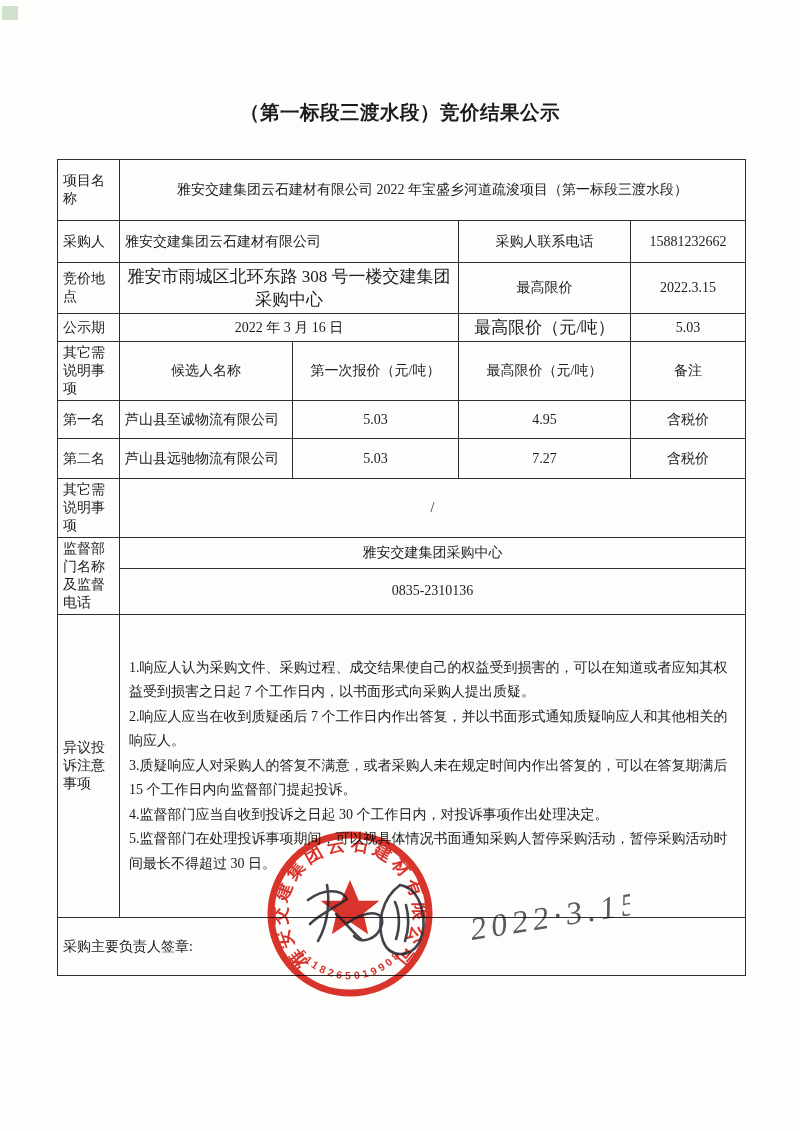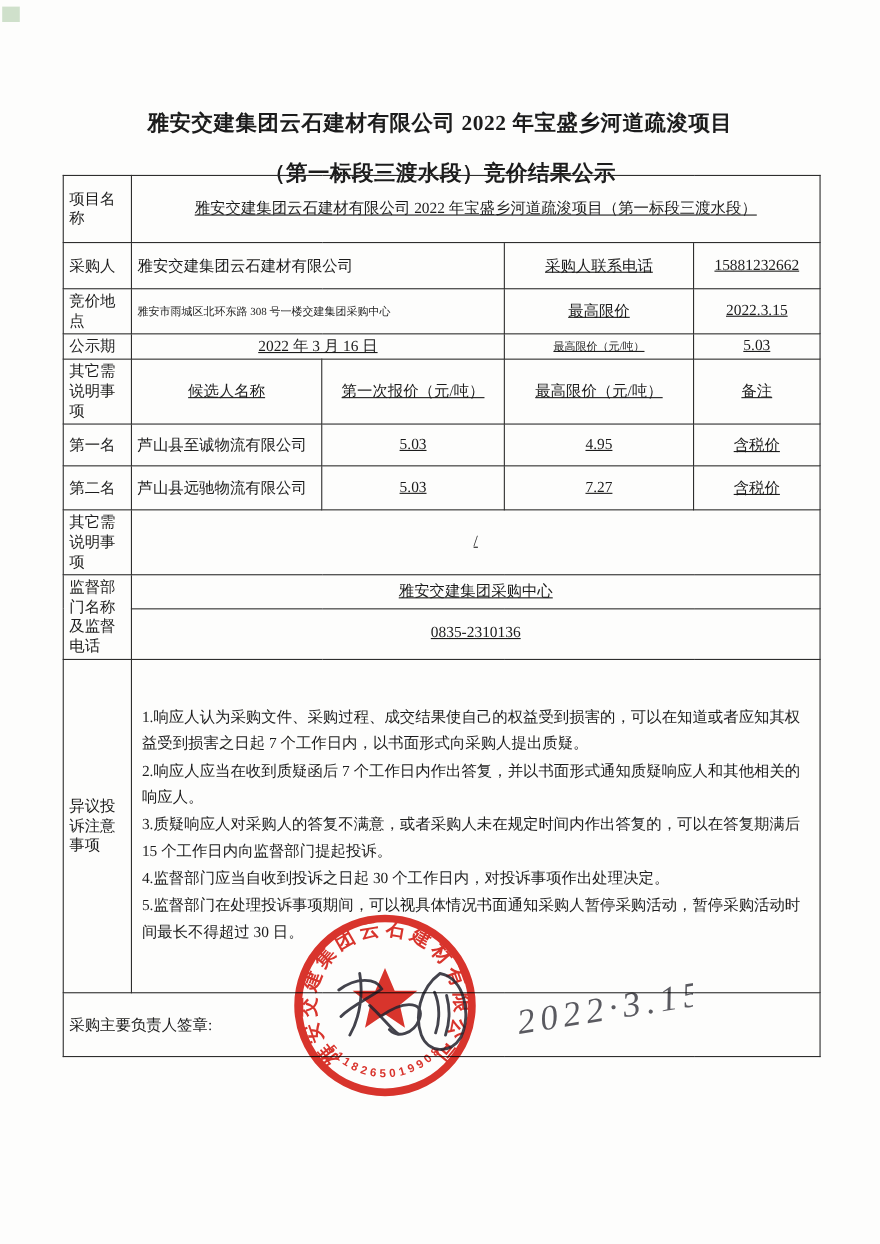--- a/index.html
+++ b/index.html
@@ -20,40 +20,39 @@
   table.main {
     position:absolute; left:57px; top:159px; width:688px;
     border-collapse:collapse; table-layout:fixed;
     font-size:14px;
   }
   table.main td {
     border:1px solid #2e2e2e; padding:2px 5px; vertical-align:middle;
     overflow:hidden;
   }
   td.lab { text-align:left; padding-left:4px; }
-  td.ctr { text-align:center;text-decoration:underline; }
+  td.ctr { text-align:center; }
   td.lft { text-align:left; }
-  td.small { font-size:10px; padding-left:2px; padding-right:2px; }
+  td.small { font-size:17px; padding-left:2px; padding-right:2px;text-align:center; }
   .objection-cell { vertical-align:middle; }
   .objection-cell p {
     font-size:14px; line-height:24.5px; text-align:left; padding:0 4px;
   }
   td.sign-cell { vertical-align:top; padding-top:8px; }
   .stamp-overlay { position:absolute; left:250px; top:828px; width:380px; height:195px; }
   .stamp-overlay svg { mix-blend-mode:multiply; }
 </style>
 </head>
 <body>
 
 <div class="page">
 
   <div class="scan-corner"></div>
 
   <div class="title-block">
-    <div>雅安交建集团云石建材有限公司 2022 年宝盛乡河道疏浚项目</div>
     <div>（第一标段三渡水段）竞价结果公示</div>
   </div>
 
   <table class="main">
     <colgroup>
       <col style="width:62px">
         <col style="width:173px">
         <col style="width:166px">
       <col style="width:172px">
         <col style="width:115px">

